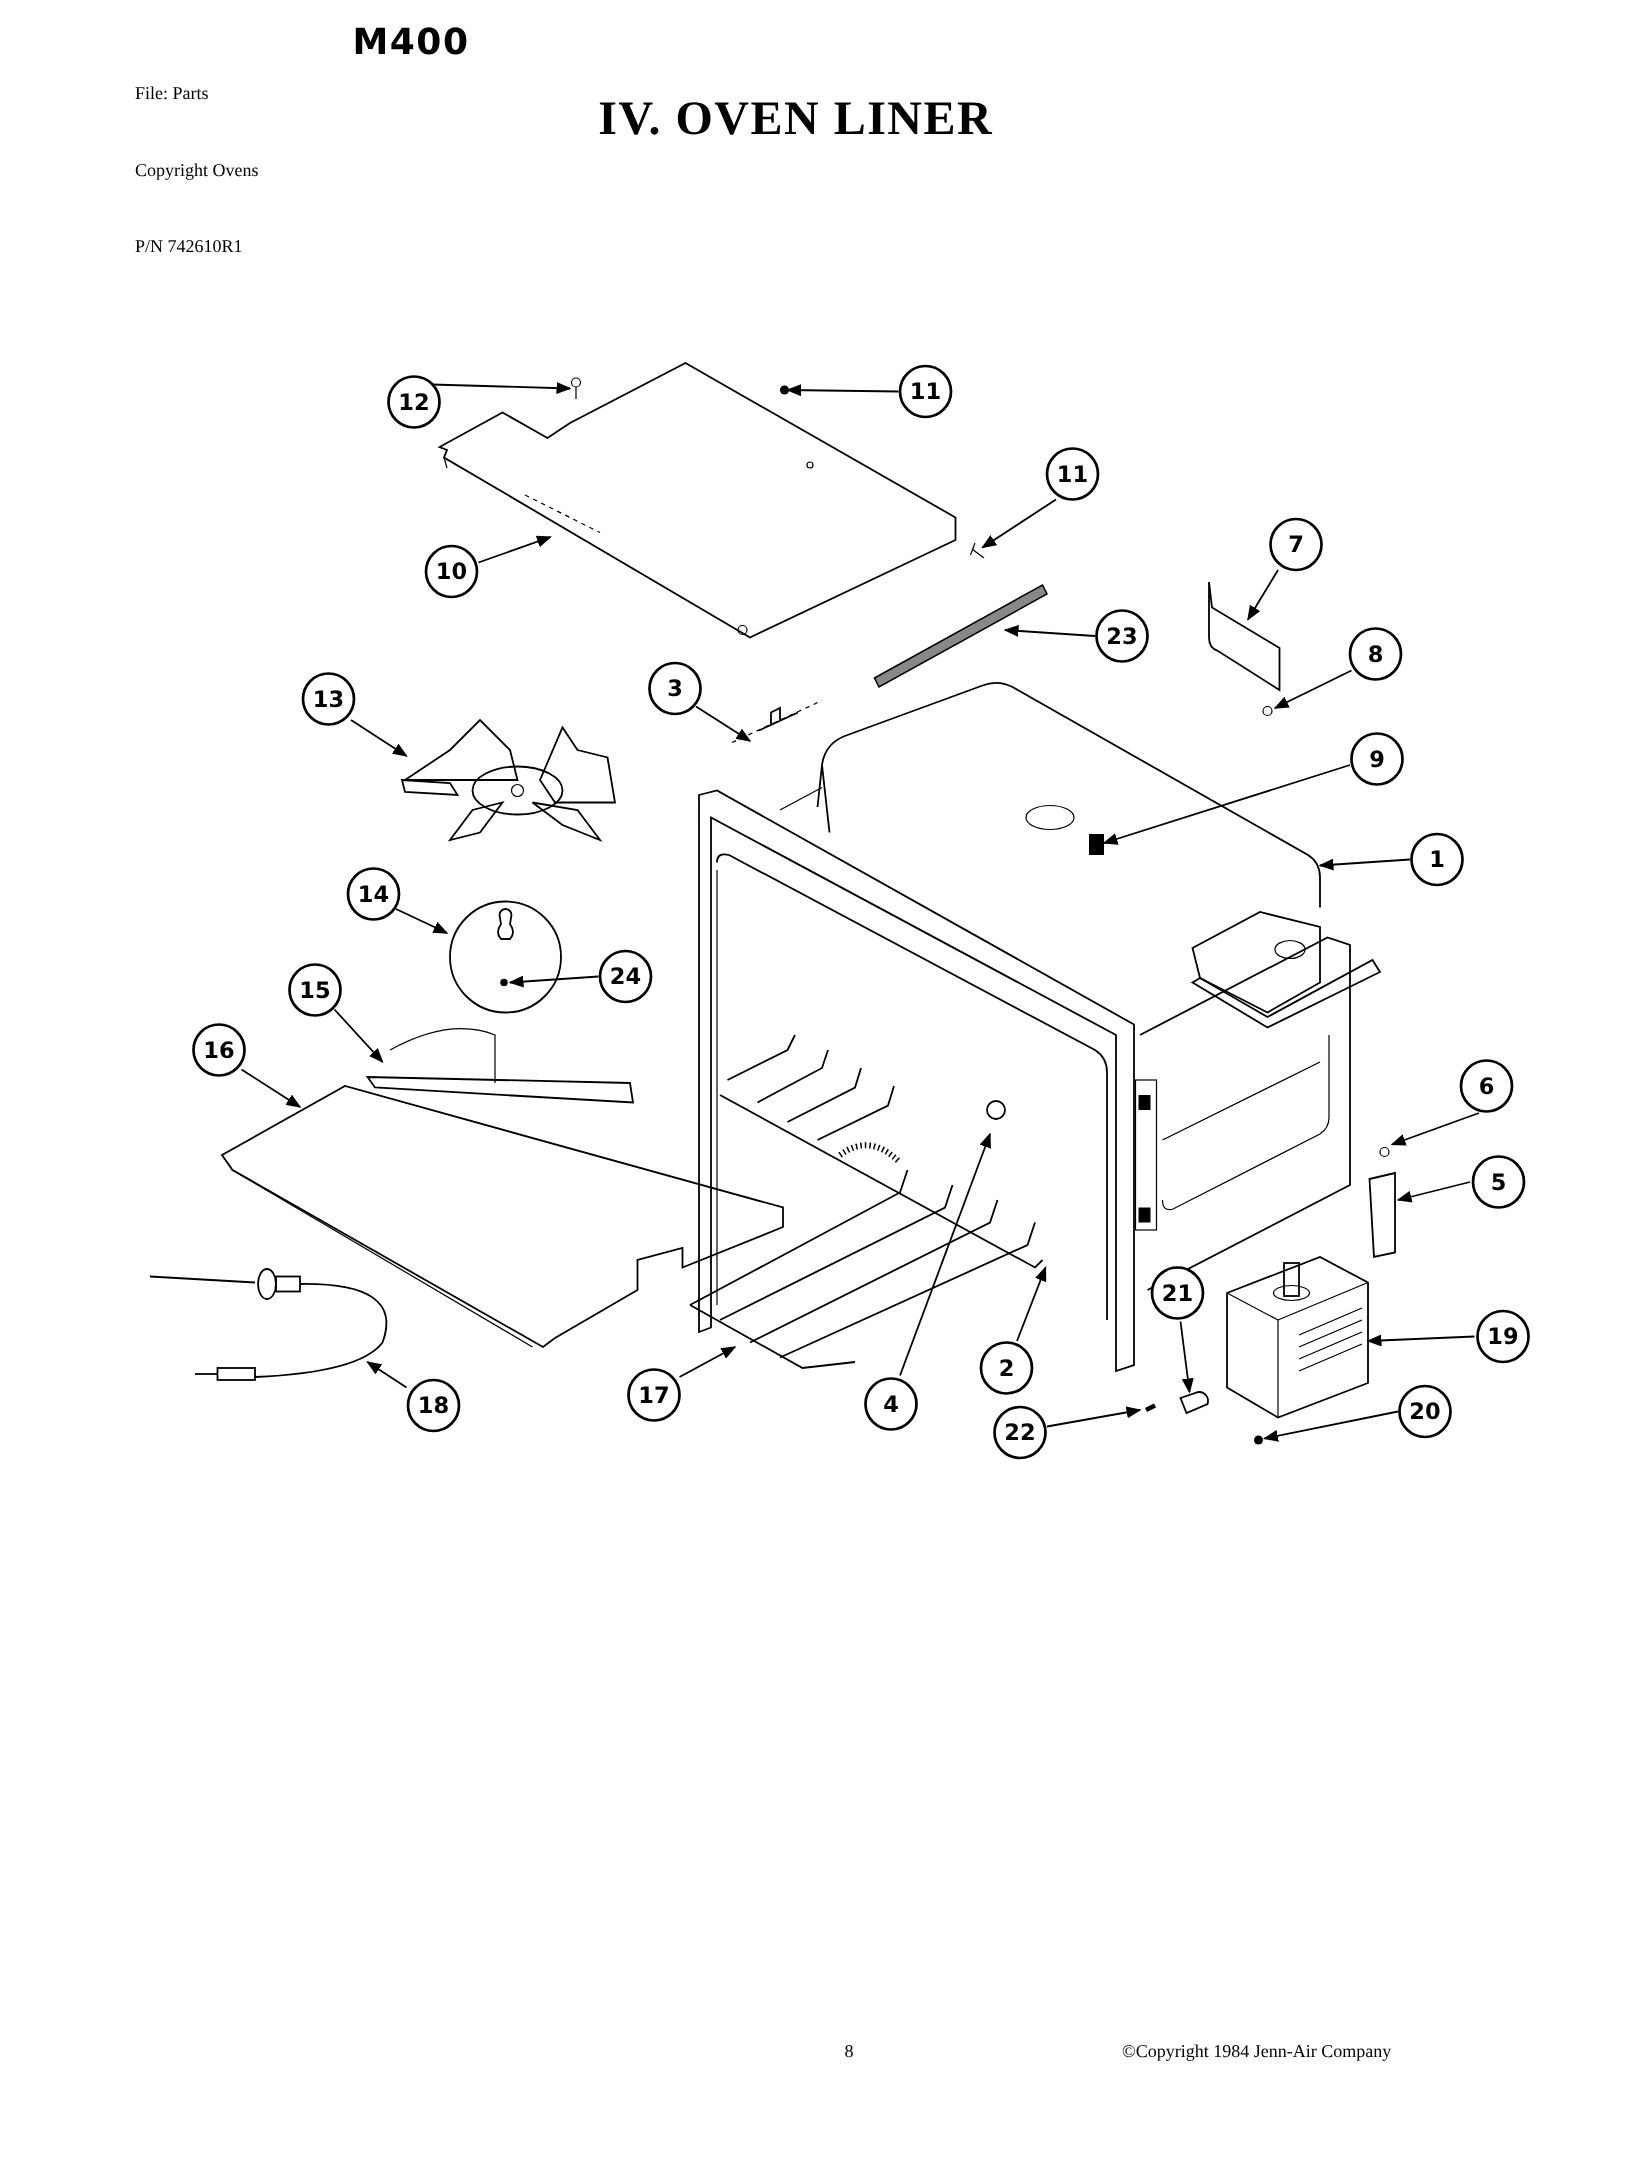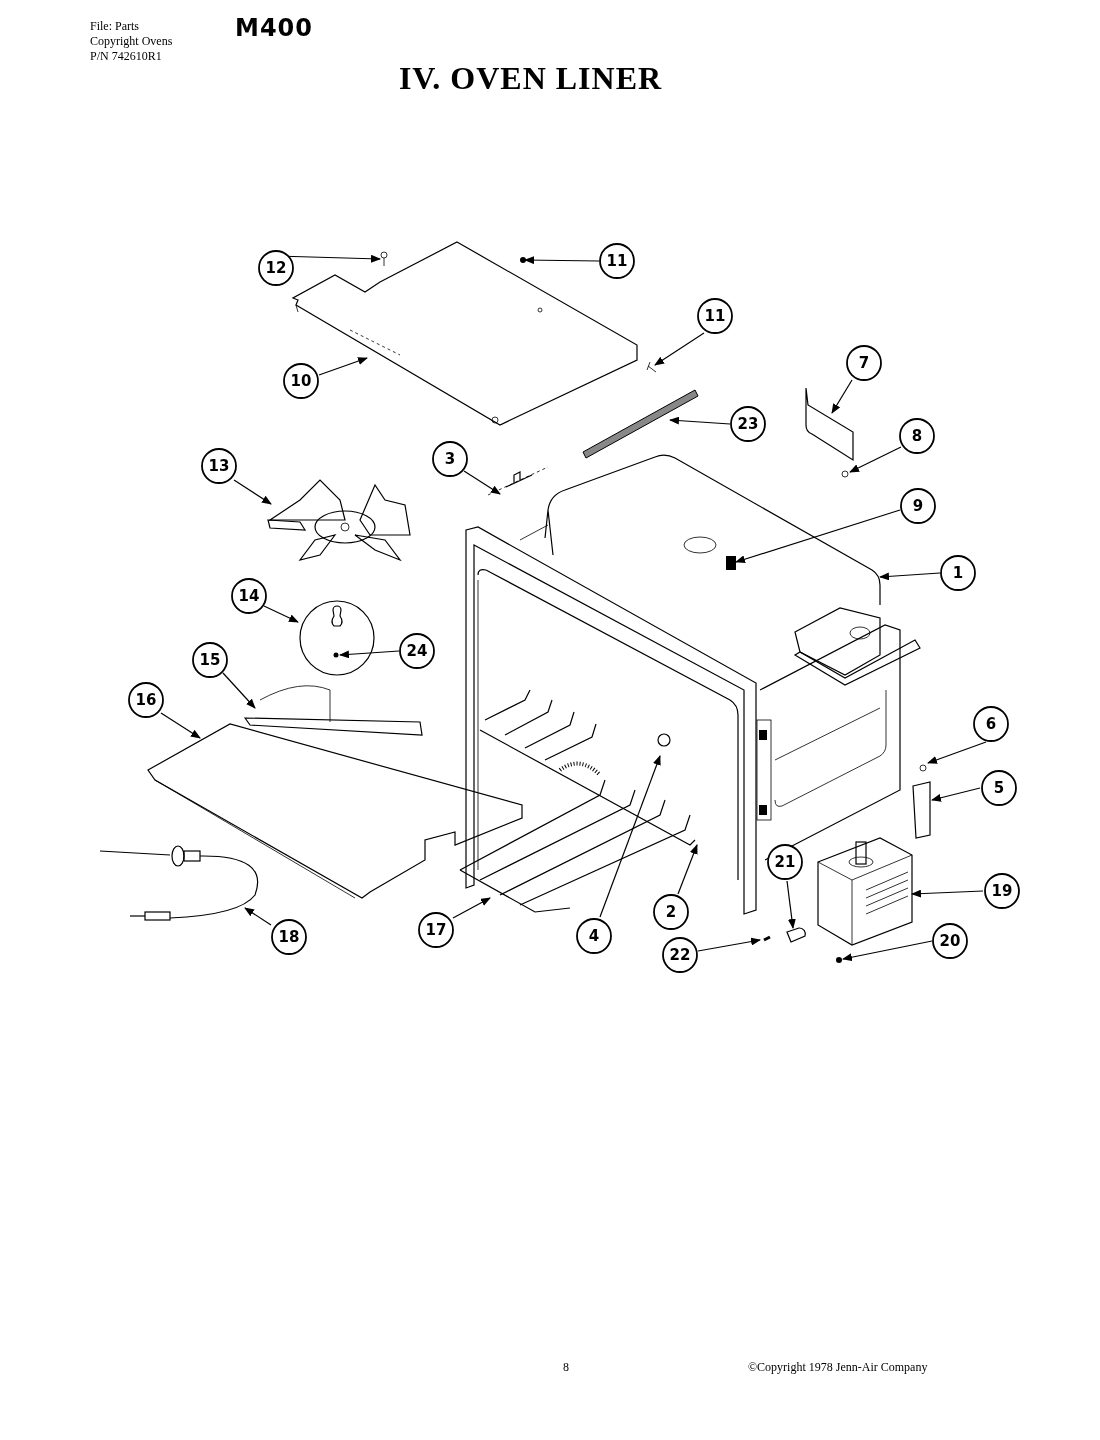--- a/index.html
+++ b/index.html
@@ -1,18 +1,18 @@
 <!DOCTYPE html>
 <html><head>
   <meta charset="utf-8">
   <style>
     html, body { margin: 0; padding: 0; background: #ffffff; }
     body { width: 1100px; height: 1440px; position: relative; overflow: hidden; font-family: "Liberation Serif", serif; color: #000; }
     .hdr-file { position: absolute; left: 90px; top: 19px; font-size: 12px; line-height: 15px; font-family: "Liberation Serif", serif; }
-    .hdr-file div { white-space: nowrap; }
+    .hdr-file div { white-space: nowrap; margin-top: 36px; }
     .model { position: absolute; left: 235px; top: 14px; font-family: "DejaVu Sans", sans-serif; font-weight: bold; font-size: 24px; letter-spacing: 1px; }
     .title { position: absolute; left: 0; width: 1057px; top: 60px; text-align: center; font-family: "Liberation Serif", serif; font-weight: bold; font-size: 32px; letter-spacing: 1px; padding-left: 4px; box-sizing: border-box; }
     .footer-page { position: absolute; left: 563px; top: 1360px; font-size: 12px; }
     .footer-copy { position: absolute; left: 748px; top: 1360px; font-size: 12px; white-space: nowrap; }
     svg.diagram { position: absolute; left: 0; top: 0; }
     .callout circle { fill: #fff; stroke: #000; stroke-width: 1.8; }
     .callout text { font-family: "DejaVu Sans", sans-serif; font-weight: bold; font-size: 15px; text-anchor: middle; dominant-baseline: central; }
     .part { fill: none; stroke: #000; stroke-width: 1.2; }
     .thin { fill: none; stroke: #000; stroke-width: 0.8; }
     .dash { fill: none; stroke: #000; stroke-width: 0.8; stroke-dasharray: 3 3; }
@@ -293,13 +293,13 @@
       <circle cx="748" cy="424" r="17"></circle>
       <text x="748" y="424">23</text>
     </g>
   <g class="callout">
       <circle cx="417" cy="651" r="17"></circle>
       <text x="417" y="651">24</text>
     </g>
 </svg>
 
 <div class="footer-page">8</div>
-<div class="footer-copy">©Copyright 1978 Jenn-Air Company</div>
+<div class="footer-copy">©Copyright 1984 Jenn-Air Company</div>
 
 </body></html>

